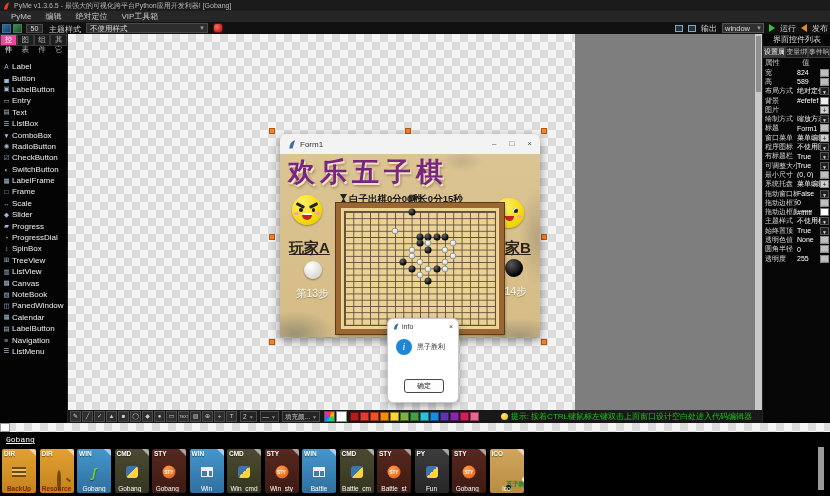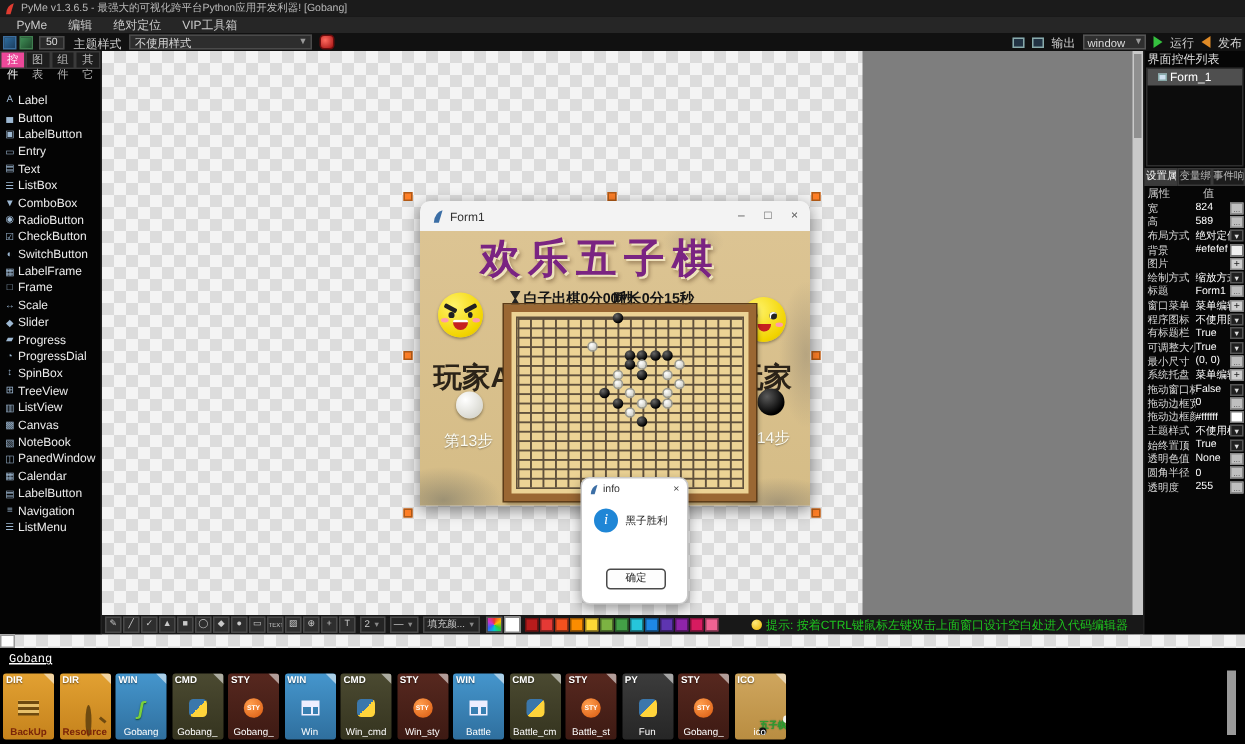--- a/index.html
+++ b/index.html
@@ -49,21 +49,21 @@
     text-align:center; line-height:10px; }
   .wtab.active { background:#ec4899; color:#fff; }
   #wlist { padding-top:15px; }
   .wrow { height:11.4px; display:flex; align-items:center; padding-left:2px; }
   .wicon { width:9px; font-size:6.5px; color:#9db8d2; text-align:center; flex:none; }
   .wlabel { font-size:8px; color:#ececec; margin-left:1px; white-space:nowrap; }
 
   
   #right-panel { position:absolute; left:762px; top:34px; width:68px; height:389px; background:#060606;
     border-left:1px solid #222; }
-  #rp-header { font-size:8px; color:#ddd; height:11px; line-height:11px; padding-left:2px; }
+  #rp-header { font-size:8px; color:#ddd; height:11px; line-height:11px; padding-left:10px; }
   #rp-tree { height:66px; background:#0c0c0c; border:1px solid #2e2e2e; margin:0 1px; }
   #rp-node { height:11px; background:#4f4f4f; color:#fff; font-size:8px; line-height:11px;
     padding-left:7px; display:flex; align-items:center; gap:2px; }
   #rp-node .node-ic { width:6px; height:5px; background:#cfe0ef; border:1px solid #8aa; flex:none; }
   #rp-tabs { display:flex; height:12px; margin-top:1px; }
   .rp-tab { flex:1; font-size:7px; color:#bbb; background:#1d1d1d; border:1px solid #3a3a3a;
     text-align:center; line-height:10px; white-space:nowrap; overflow:hidden; }
   .rp-tab.active { background:#3b3b3b; color:#fff; }
   #rp-cols { display:flex; font-size:7.5px; color:#c8c8c8; height:10px; align-items:center; padding-left:2px; }
   #rp-cols .c2 { margin-left:22px; }
@@ -98,21 +98,21 @@
   #form-controls { margin-left:auto; display:flex; gap:13px; }
   .win-ctl { font-size:8px; color:#555; line-height:20px; }
   #form-body { position:relative; height:183px; overflow:hidden; background:
       radial-gradient(60px 34px at 6% 98%, rgba(110,110,100,.55), transparent 65%),
       radial-gradient(26px 70px at 99% 45%, rgba(140,130,112,.45), transparent 70%),
       radial-gradient(60px 26px at 92% 99%, rgba(120,115,105,.5), transparent 65%),
       radial-gradient(30px 16px at 70% 4%, rgba(150,140,120,.35), transparent 70%),
       linear-gradient(#dcc493,#d5bc86); }
   #game-title { position:absolute; left:8px; top:0px; font-size:27px; font-weight:bold;
     color:#7a2482; letter-spacing:5px; text-shadow:1.5px 1.5px 0 #efe3bd, 2px 3px 3px rgba(60,30,10,.45);
-    white-space:nowrap;margin-left:32px; }
+    white-space:nowrap; }
   #timer-row { position:absolute; left:60px; top:39px; height:12px; display:flex; align-items:center; }
   #timer-turn { font-size:9.5px; font-weight:bold; color:#141414; white-space:nowrap; }
   #timer-dur { font-size:9.5px; font-weight:bold; color:#141414; white-space:nowrap; margin-left:-13px; }
   .emoji { position:absolute; width:30px; height:30px; border-radius:50%;
     background:radial-gradient(circle at 35% 30%, #fff36b, #f2d400 70%, #d8b900);
     box-shadow:0 1px 2px rgba(0,0,0,.35); }
   #emoji-a { left:12px; top:41px; }
   #emoji-b { left:214px; top:44px; }
   .brow { position:absolute; width:9px; height:2.5px; background:#222; border-radius:1px; }
   #emoji-a .bl { left:4px; top:9px; transform:rotate(28deg); }
@@ -120,21 +120,21 @@
   .eye { position:absolute; width:3.5px; height:3.5px; background:#222; border-radius:50%; }
   #emoji-a .el { left:7px; top:13px; } #emoji-a .er { right:7px; top:13px; }
   #emoji-b .el { left:6px; top:10px; width:5px; height:5px; box-shadow:inset 1px 1px 0 #fff; }
   #emoji-b .er { right:6px; top:10px; width:5px; height:5px; box-shadow:inset 1px 1px 0 #fff; }
   .mouth-a { position:absolute; left:10px; top:18px; width:10px; height:7px; background:#c62020;
     border-radius:2px 2px 6px 6px; border-top:2px solid #fff; }
   .mouth-b { position:absolute; left:11px; top:18px; width:9px; height:5px; background:#c62020;
     border-radius:0 0 9px 9px; }
   .blush { position:absolute; width:5px; height:3px; background:#ff9cab; border-radius:50%; top:17px; }
   .blush.l { left:2px; } .blush.r { right:2px; }
-  .player-name { position:absolute; font-size:19px; font-weight:bold; color:#2b2318; }
+  .player-name { position:absolute; font-size:15px; font-weight:bold; color:#2b2318;text-decoration:underline; }
   #player-a { left:9px; top:85px; } #player-b { left:210px; top:85px; }
   .big-stone { position:absolute; width:18px; height:18px; border-radius:50%; }
   #stone-a { left:24px; top:107px; background:radial-gradient(circle at 35% 30%, #ffffff, #d8d8d0 75%);
     box-shadow:0 1px 2px rgba(0,0,0,.4); }
   #stone-b { left:225px; top:105px; background:radial-gradient(circle at 35% 30%, #5a5a5a, #000 70%); }
   .step-label { position:absolute; font-size:10.5px; color:#fbfbf2; text-shadow:0 1px 1px rgba(0,0,0,.35); }
   #step-a { left:16px; top:133px; } #step-b { left:214px; top:131px; }
 
   
   #board { position:absolute; left:56px; top:49px; width:168px; height:131px;
@@ -530,26 +530,20 @@
         </span>
       <span id="hint">
         <span id="bulb"></span>
         <span id="hint-text">提示: 按着CTRL键鼠标左键双击上面窗口设计空白处进入代码编辑器</span>
       </span>
     </div>
   </div>
 
   <div id="right-panel">
     <div id="rp-header">界面控件列表</div>
-    <div id="rp-tree">
-      <div id="rp-node">
-        <span class="node-ic"></span>
-        <span>Form_1</span>
-      </div>
-    </div>
     <div id="rp-tabs">
         <span class="rp-tab active">设置属</span>
         <span class="rp-tab">变量绑</span>
         <span class="rp-tab">事件响</span>
       </div>
     <div id="rp-cols">
       <span class="c1">属性</span>
       <span class="c2">值</span>
     </div>
     <div id="prop-list">

